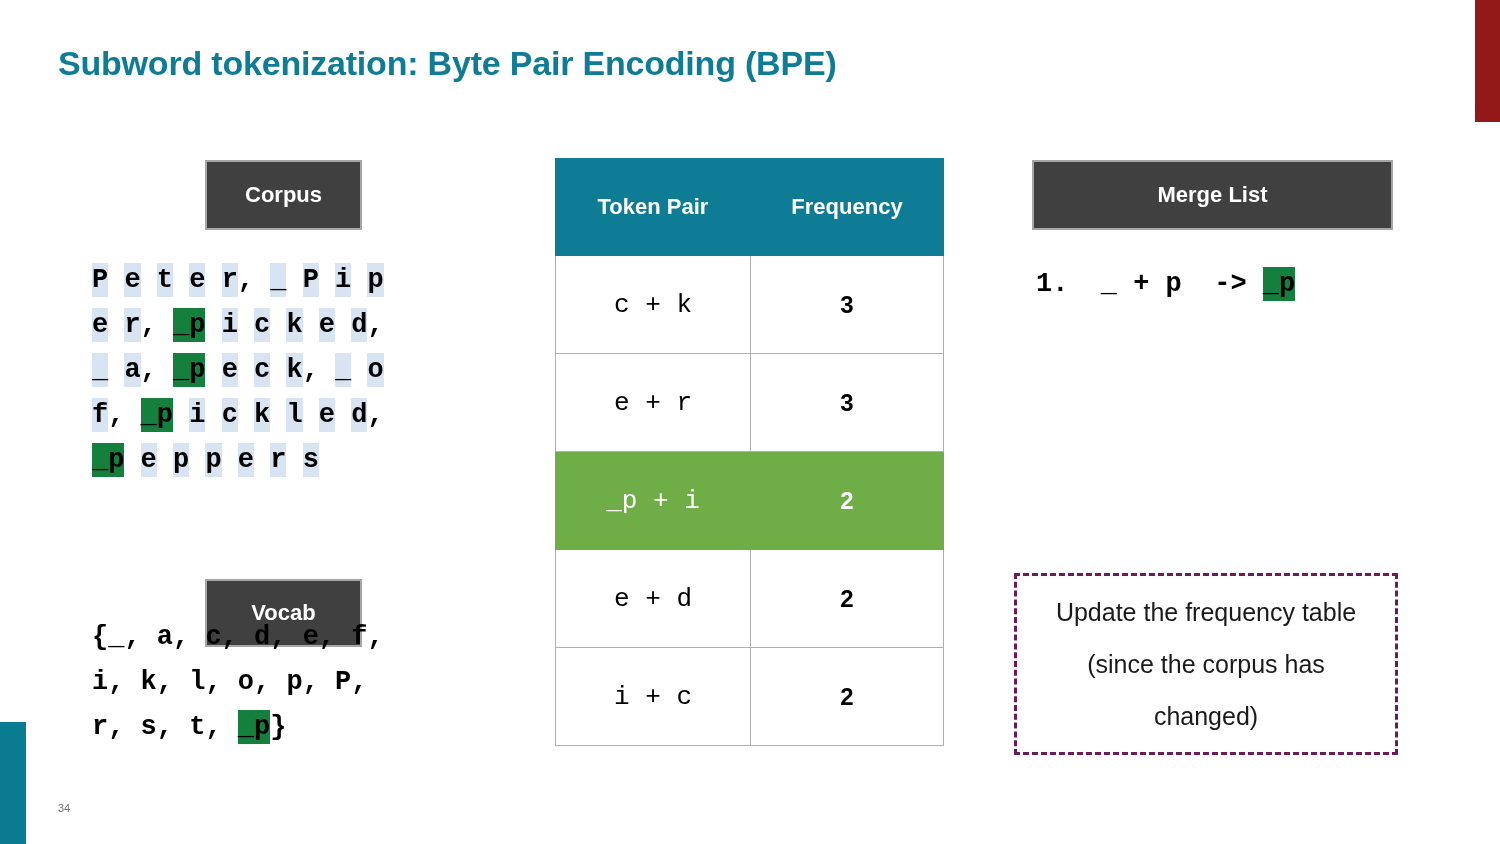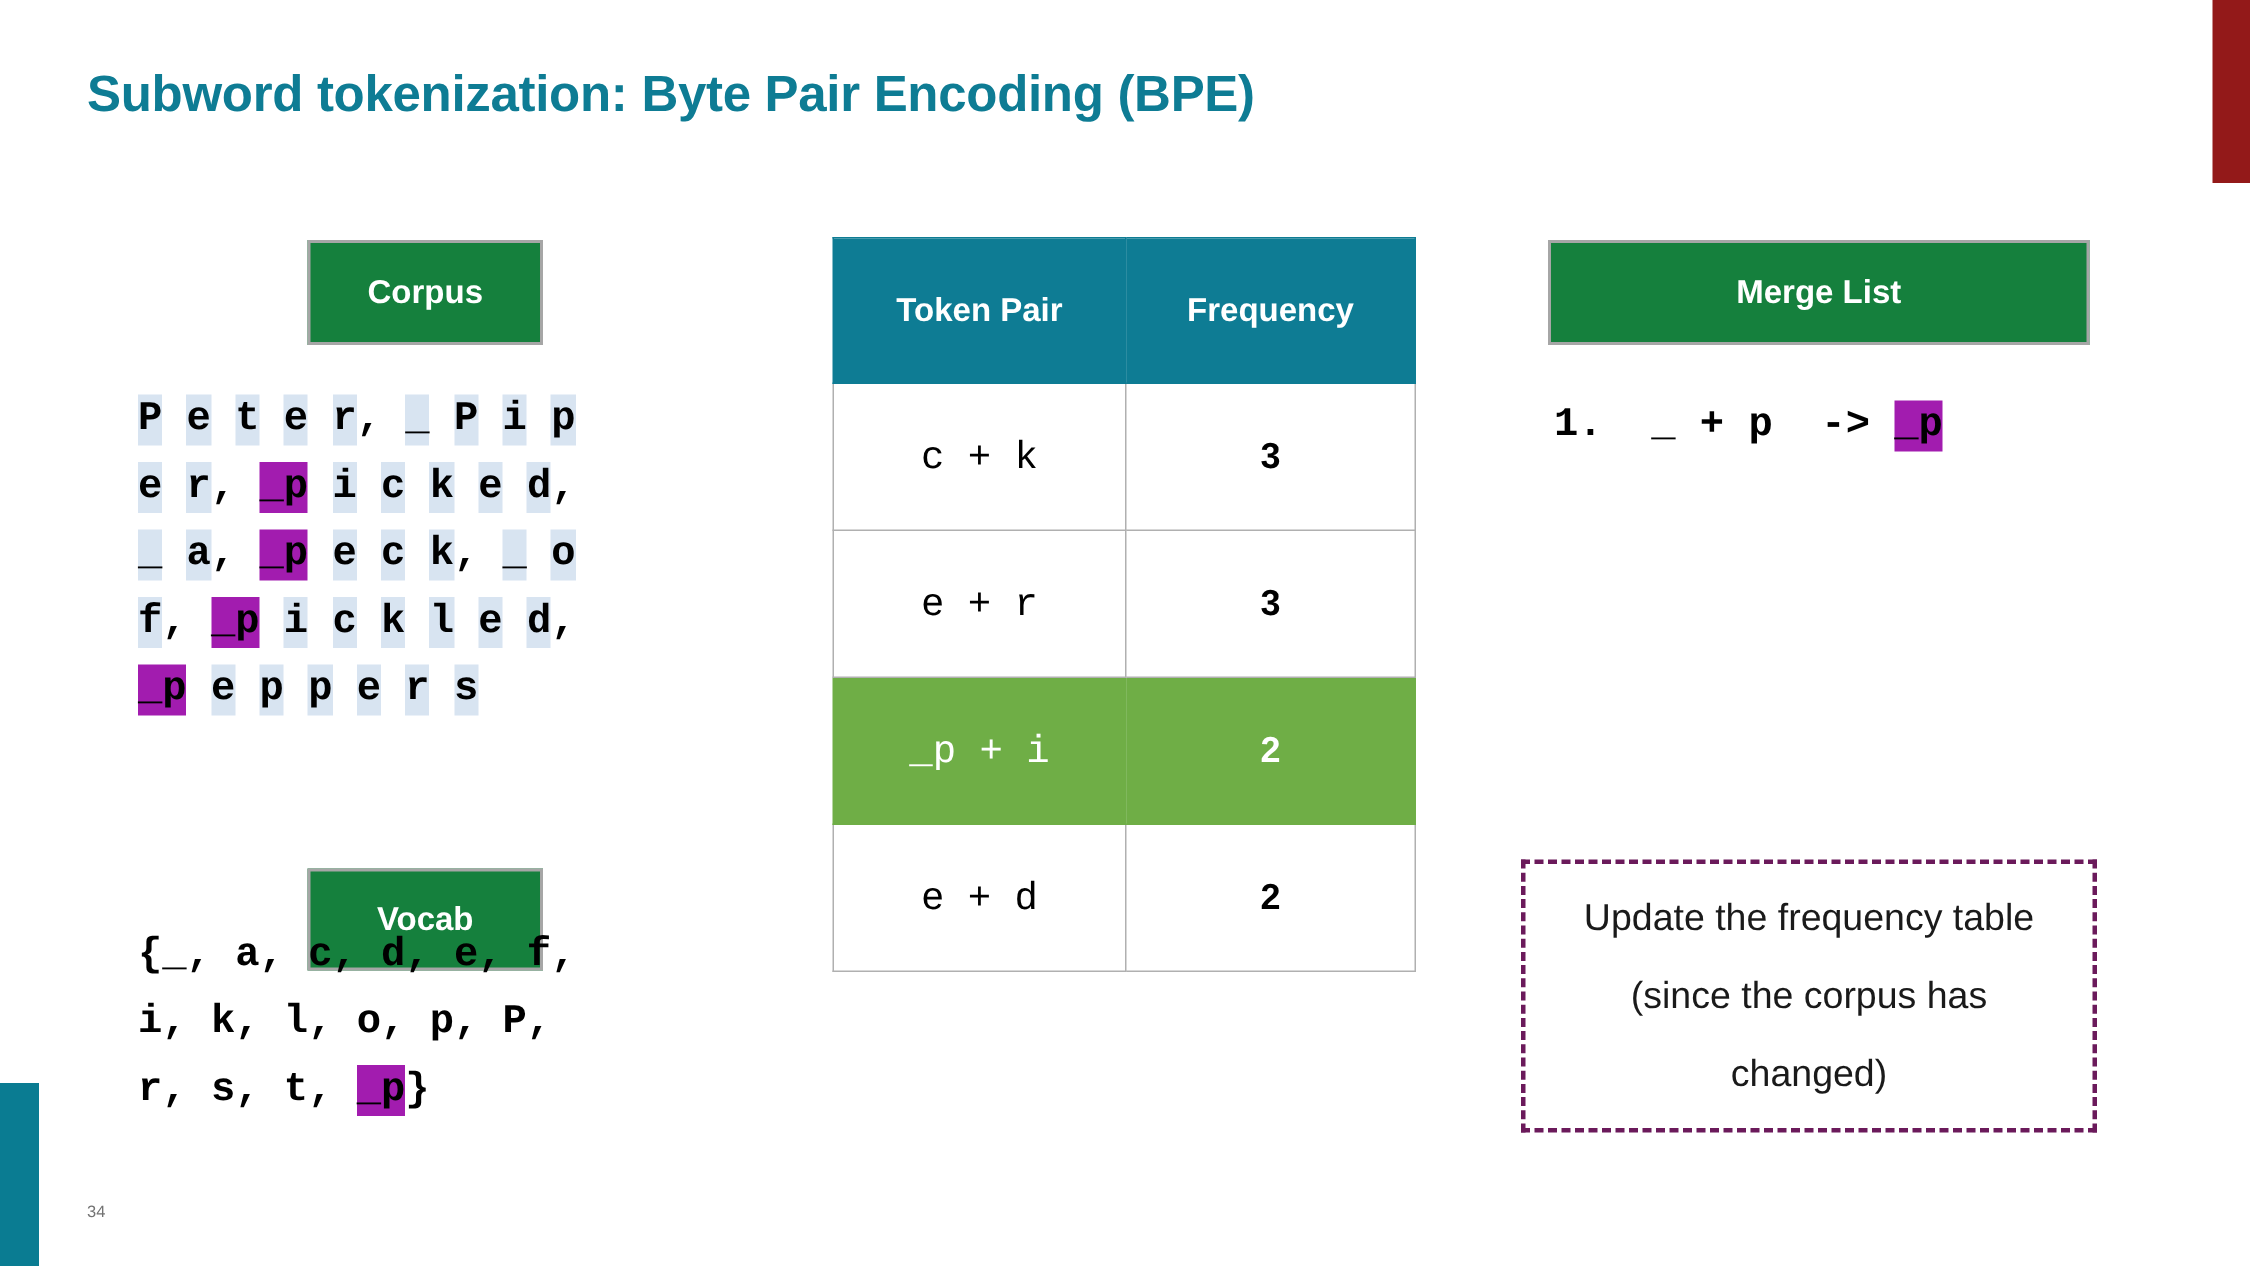--- a/index.html
+++ b/index.html
@@ -50,21 +50,21 @@
     position: absolute;
     left: 58px;
     top: 802px;
     font-size: 11px;
     color: #737373;
   }
 
   
   .section-header {
     position: absolute;
-    background: #15803d;
+    background: #404040;
     border: 2px solid #a6a6a6;
     color: #ffffff;
     font-size: 22px;
     font-weight: bold;
     display: flex;
     align-items: center;
     justify-content: center;
     box-sizing: border-box;
   }
   #hdr-corpus { left: 205px; top: 160px; width: 157px; height: 70px; }
@@ -87,21 +87,21 @@
     font-size: 27px;
     line-height: 45px;
     letter-spacing: 0px;
     white-space: pre;
   }
   .corpus-line { height: 45px; white-space: pre; }
 
   
   .ch { padding: 2px 0px; }
   .hl-blue   { background: #D8E4F1; }
-  .hl-yellow { background: #a21caf; }
+  .hl-yellow { background: #15803d; }
 
   
   .vocab-block {
     position: absolute;
     left: 92px;
     top: 615px;
     width: 400px;
     font-size: 27px;
     line-height: 45px;
     white-space: pre;
@@ -225,20 +225,24 @@
         <td class="freq-cell">3</td>
       </tr>
       <tr class="row-green">
         <td>_p + i</td>
         <td class="freq-cell">2</td>
       </tr>
       <tr class="">
         <td>e + d</td>
         <td class="freq-cell">2</td>
       </tr>
+      <tr class="">
+        <td>i + c</td>
+        <td class="freq-cell">2</td>
+      </tr>
     </tbody>
 </table>
 
 <div class="section-header" id="hdr-merge">Merge List</div>
 
 <div class="merge-block mono" id="merge-block"><div class="merge-line"><span class="ch">1.  _ + p  -&gt; </span><span class="ch hl-yellow">_p</span></div></div>
 
 <div class="note-box">
   <span class="note-text">Update the frequency table (since the corpus has changed)</span>
 </div>

